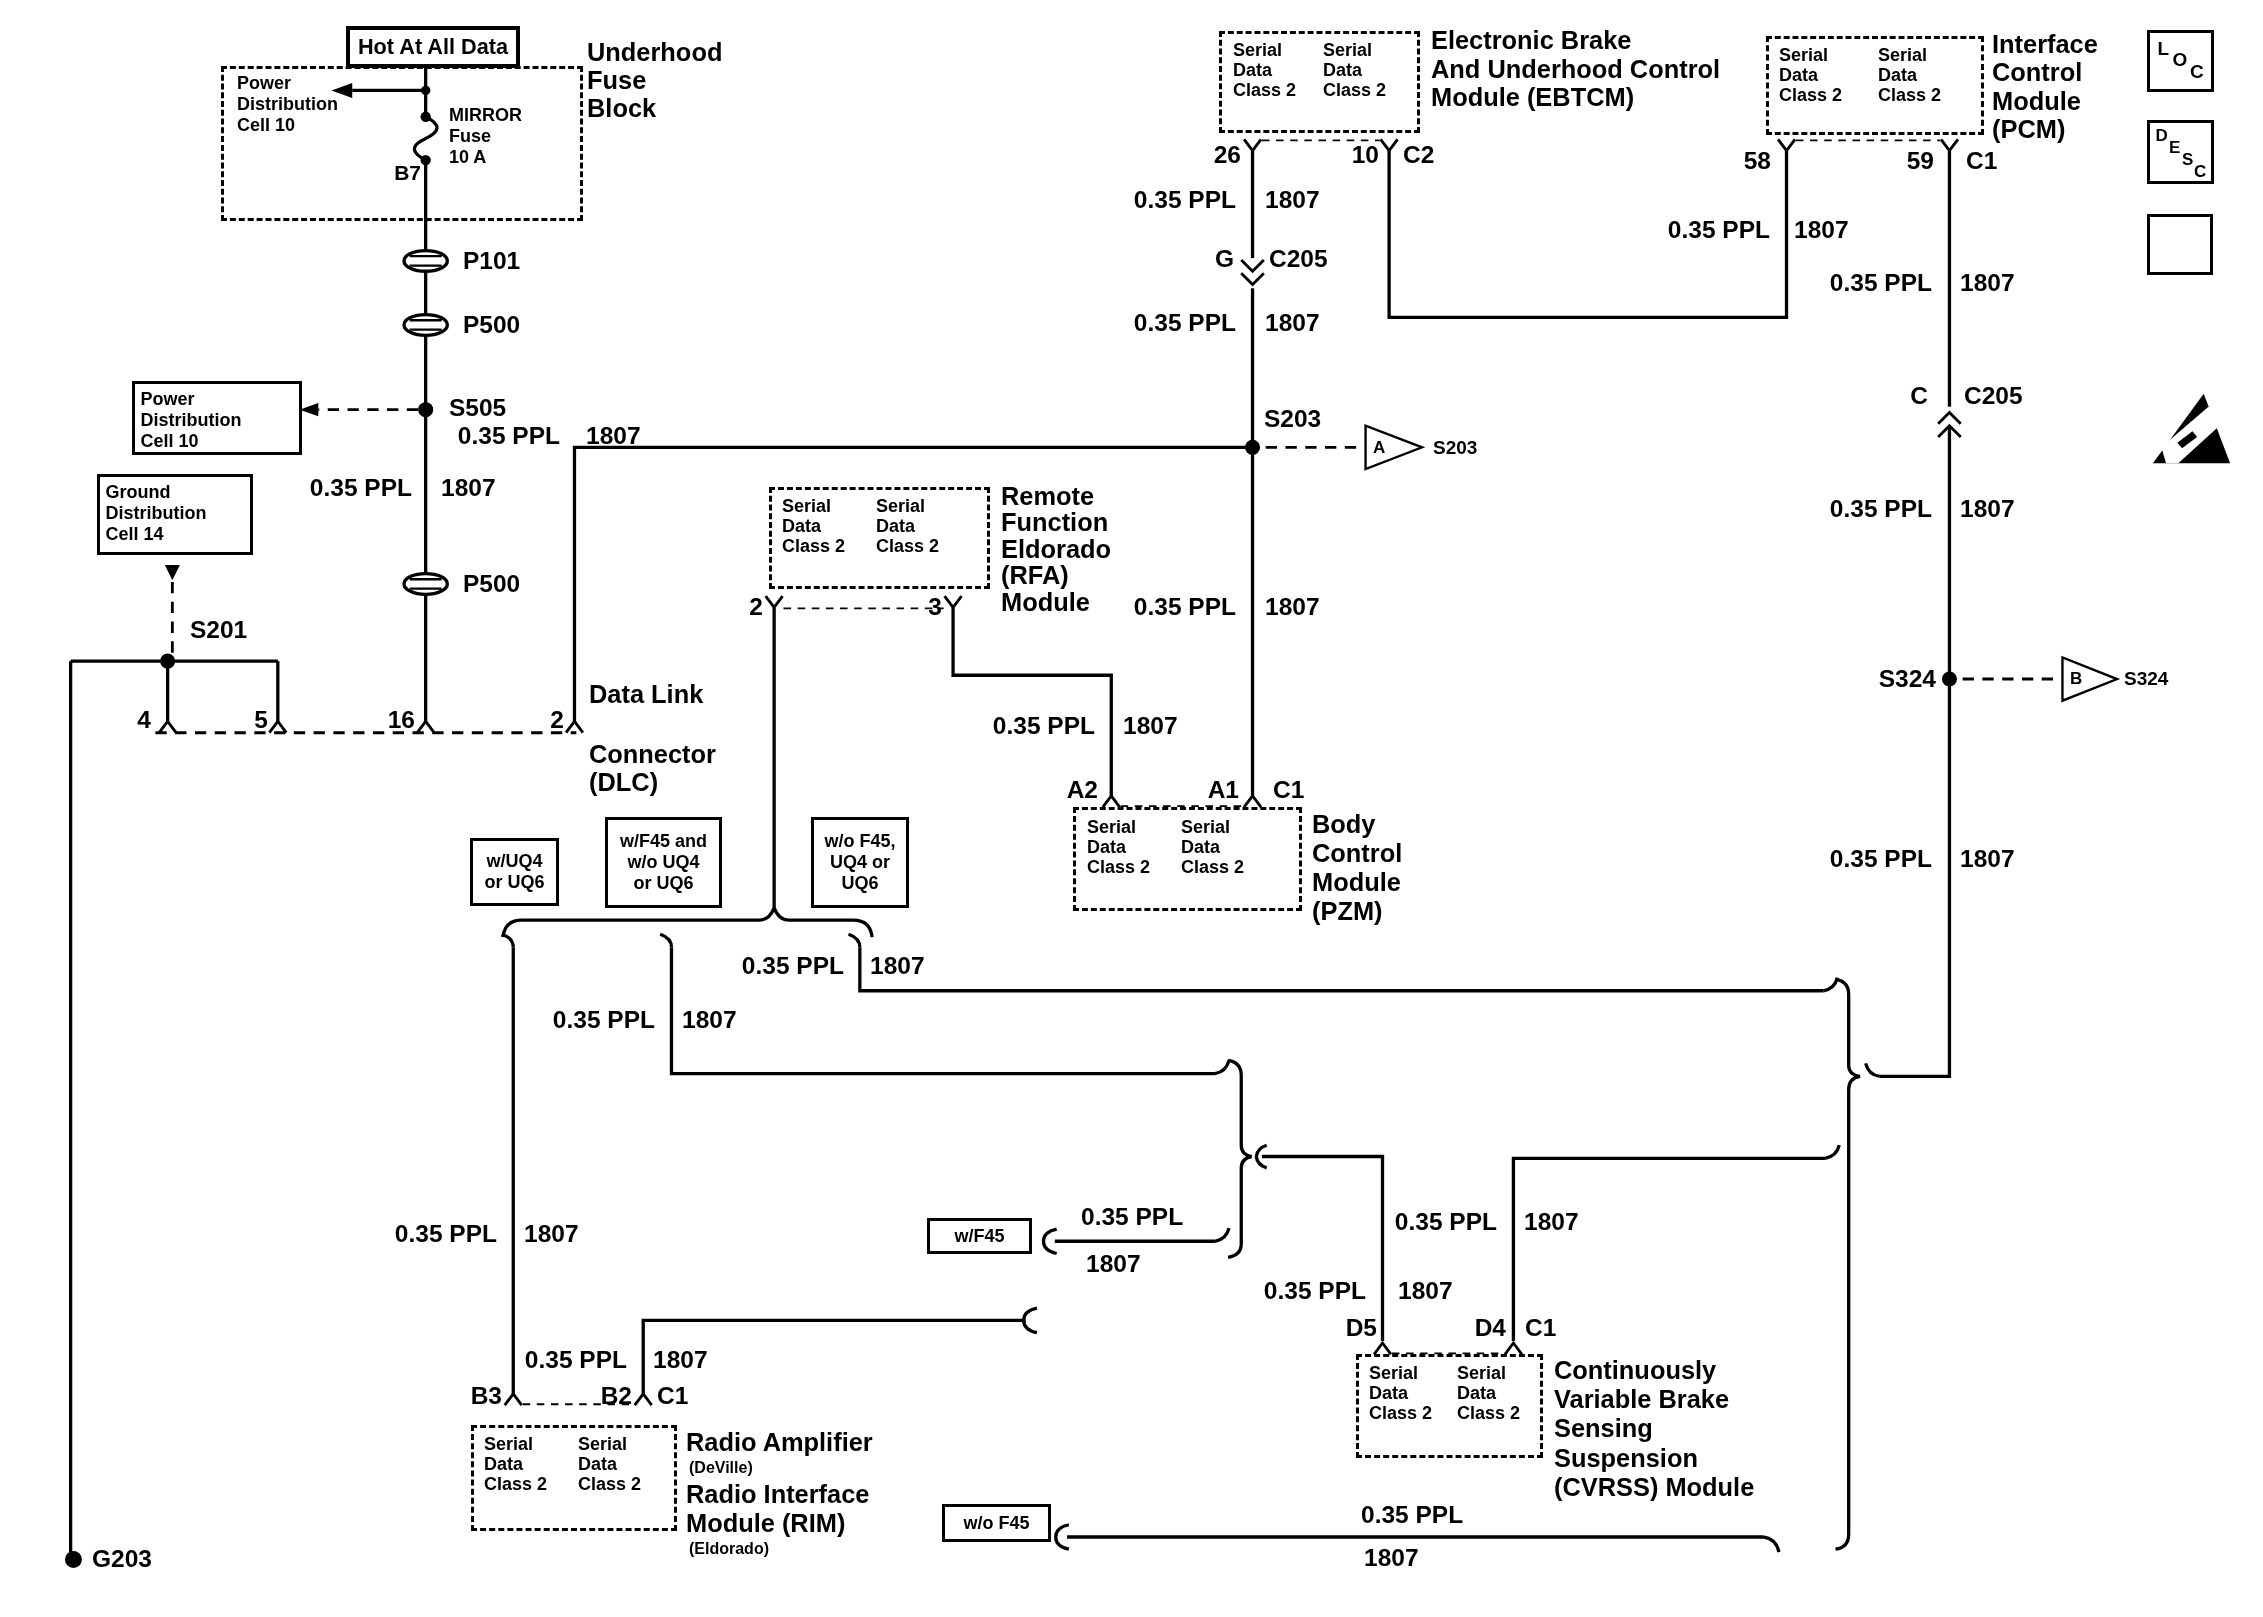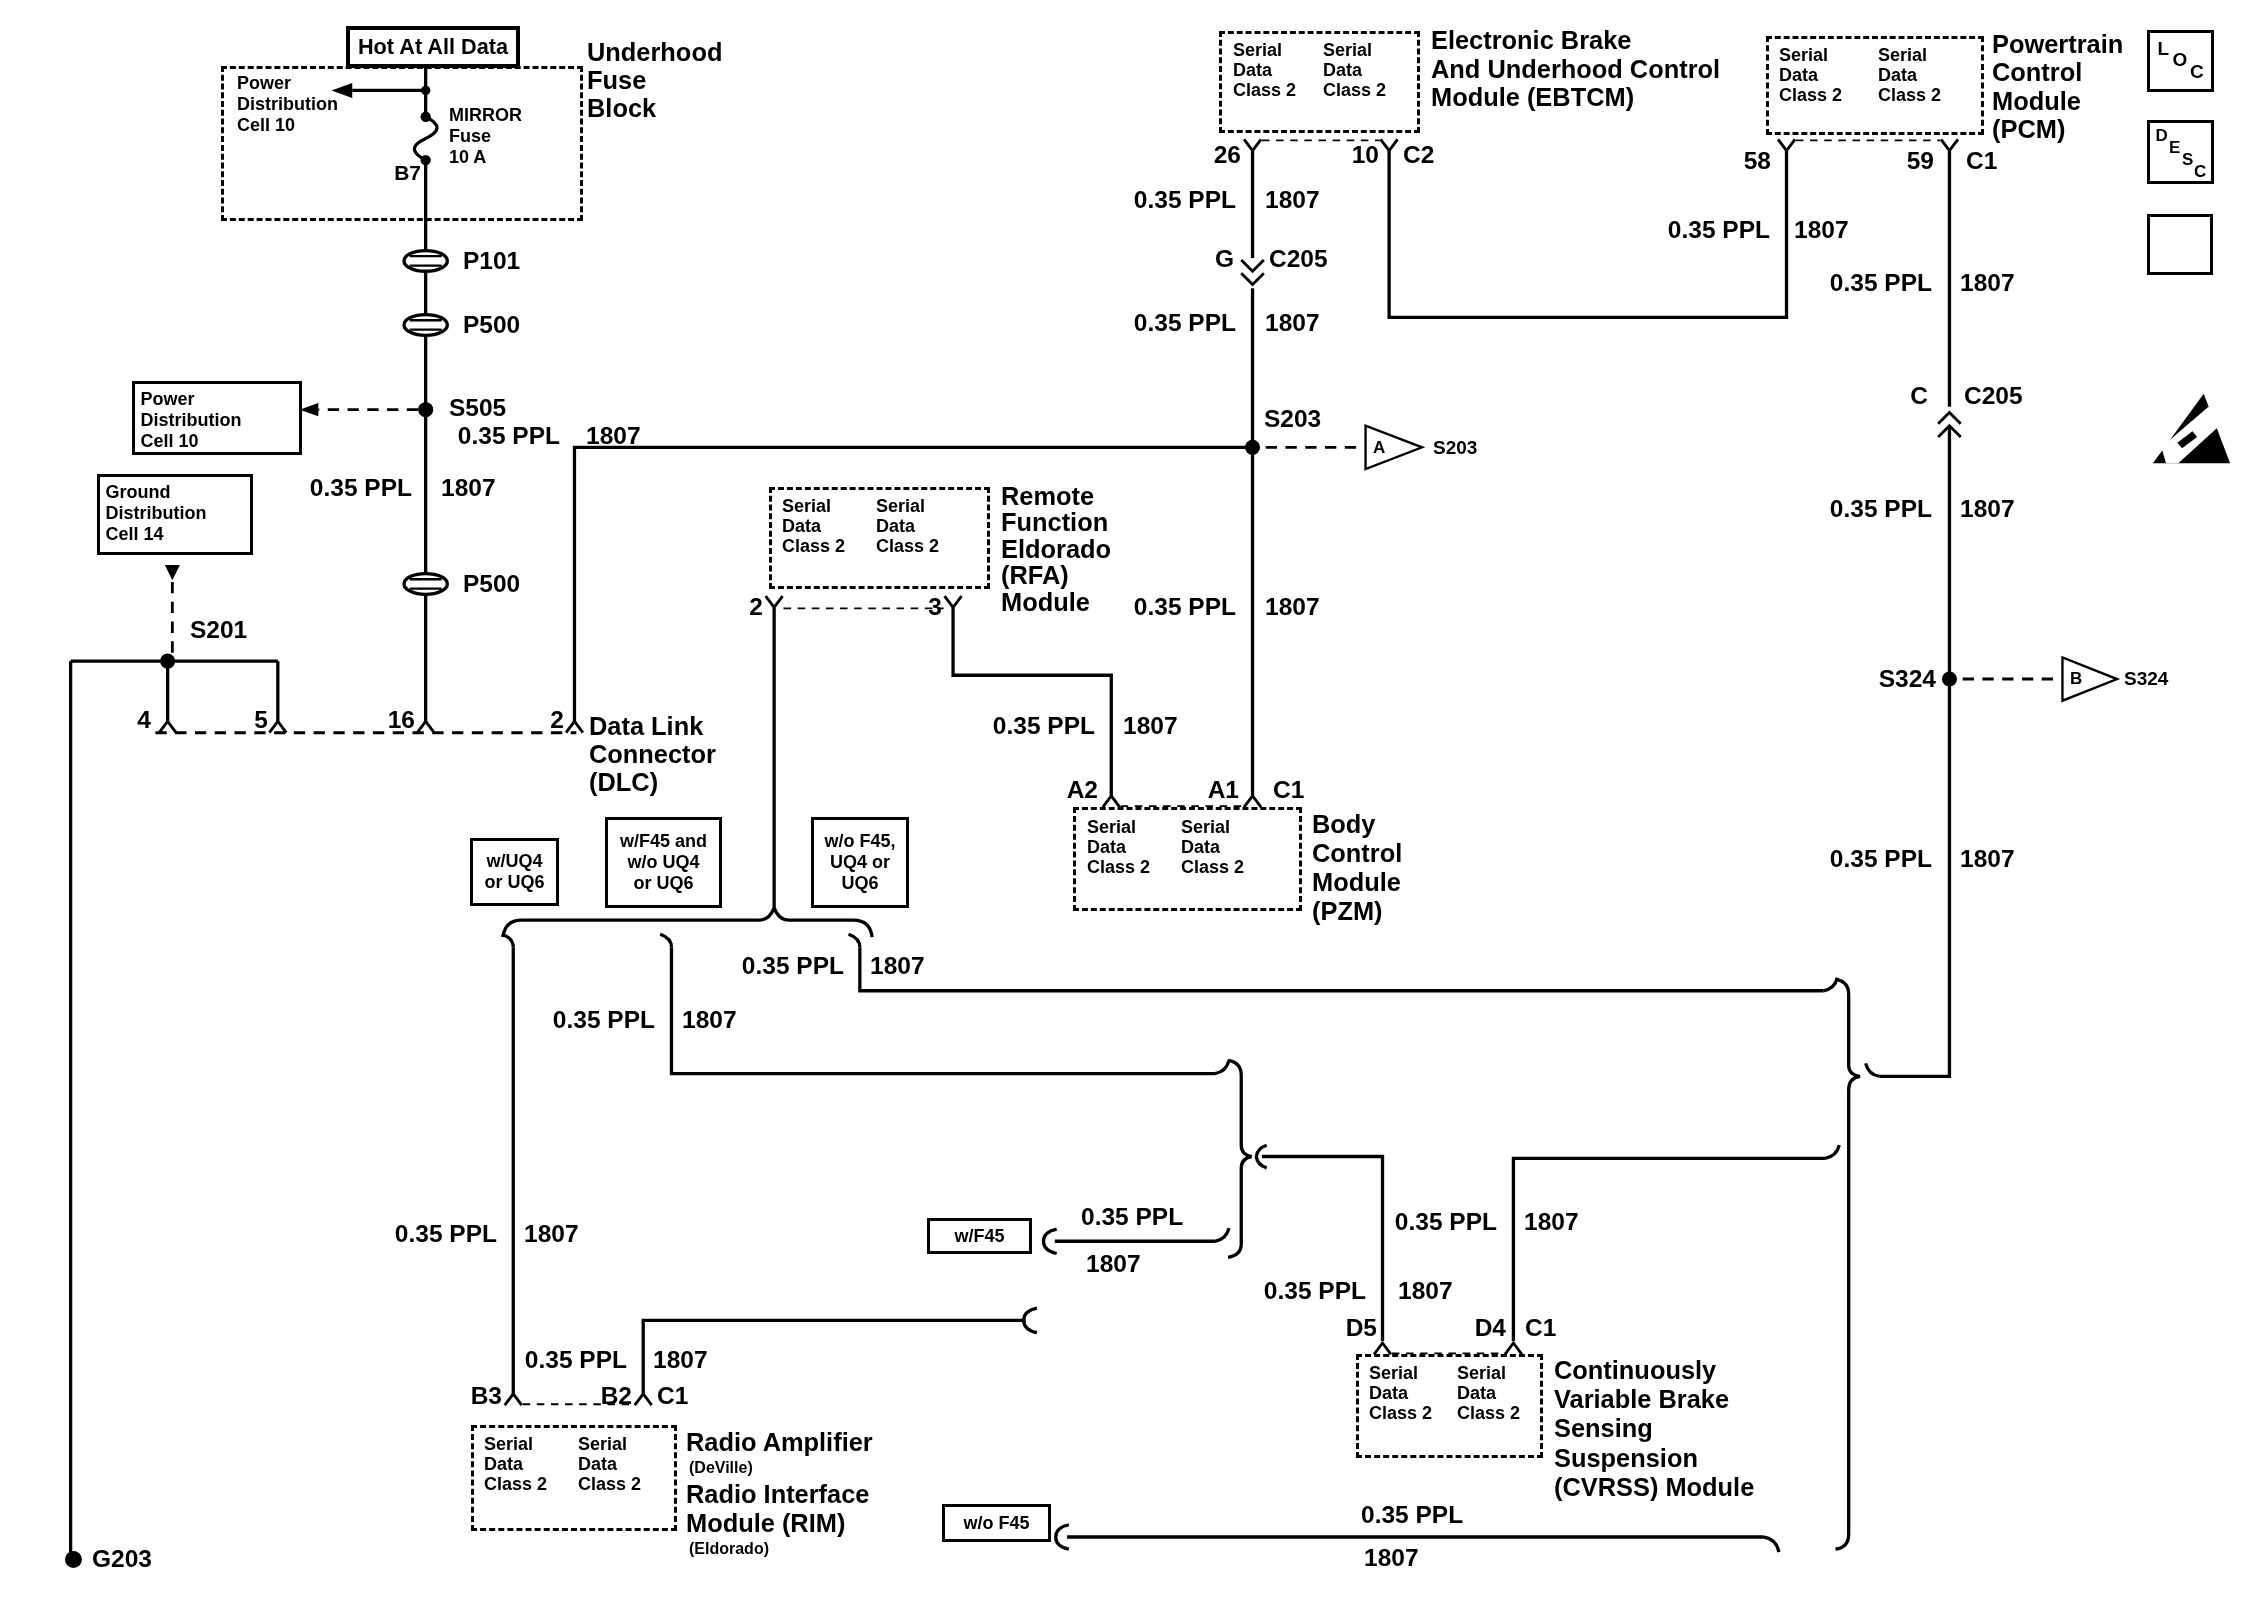--- a/index.html
+++ b/index.html
@@ -212,21 +212,21 @@
   <div>Distribution</div>
   <div>Cell 14</div>
 </div>
 
 <div class="lbl" style="left:190px;top:618px">S201</div>
 
 <div class="lbl ra" style="left:151px;top:708px">4</div>
 <div class="lbl ra" style="left:268px;top:708px">5</div>
 <div class="lbl ra" style="left:415px;top:708px">16</div>
 <div class="lbl ra" style="left:564px;top:708px">2</div>
-<div class="lbl t" style="left:589px;top:712px">Data Link</div>
+<div class="lbl t" style="left:589px;top:680px">Data Link</div>
 <div class="lbl t" style="left:589px;top:740px">Connector</div>
 <div class="lbl t" style="left:589px;top:768px">(DLC)</div>
 
 <div class="lbl ra" style="left:560px;top:424px">0.35 PPL</div>
 <div class="lbl" style="left:586px;top:424px">1807</div>
 
 <div class="dashbox" style="left:769px;top:487px;width:215px;height:96px"></div>
 <div class="ser" style="left:782px;top:496px">
   <div>Serial</div>
       <div>Data</div>
@@ -285,21 +285,21 @@
       <div>Class 2</div>
 </div>
 <div class="ser" style="left:1878px;top:45px">
   <div>Serial</div>
       <div>Data</div>
       <div>Class 2</div>
 </div>
 <div class="lbl ra" style="left:1771px;top:149px">58</div>
 <div class="lbl ra" style="left:1934px;top:149px">59</div>
 <div class="lbl" style="left:1966px;top:149px">C1</div>
-<div class="lbl t" style="left:1992px;top:30px">Powertrain</div>
+<div class="lbl t" style="left:1992px;top:30px">Interface</div>
 <div class="lbl t" style="left:1992px;top:58px">Control</div>
 <div class="lbl t" style="left:1992px;top:87px">Module</div>
 <div class="lbl t" style="left:1992px;top:115px">(PCM)</div>
 
 <div class="lbl ra" style="left:1770px;top:218px">0.35 PPL</div>
 <div class="lbl" style="left:1794px;top:218px">1807</div>
 <div class="lbl ra" style="left:1932px;top:271px">0.35 PPL</div>
 <div class="lbl" style="left:1960px;top:271px">1807</div>
 <div class="lbl ra" style="left:1928px;top:384px">C</div>
 <div class="lbl" style="left:1964px;top:384px">C205</div>

